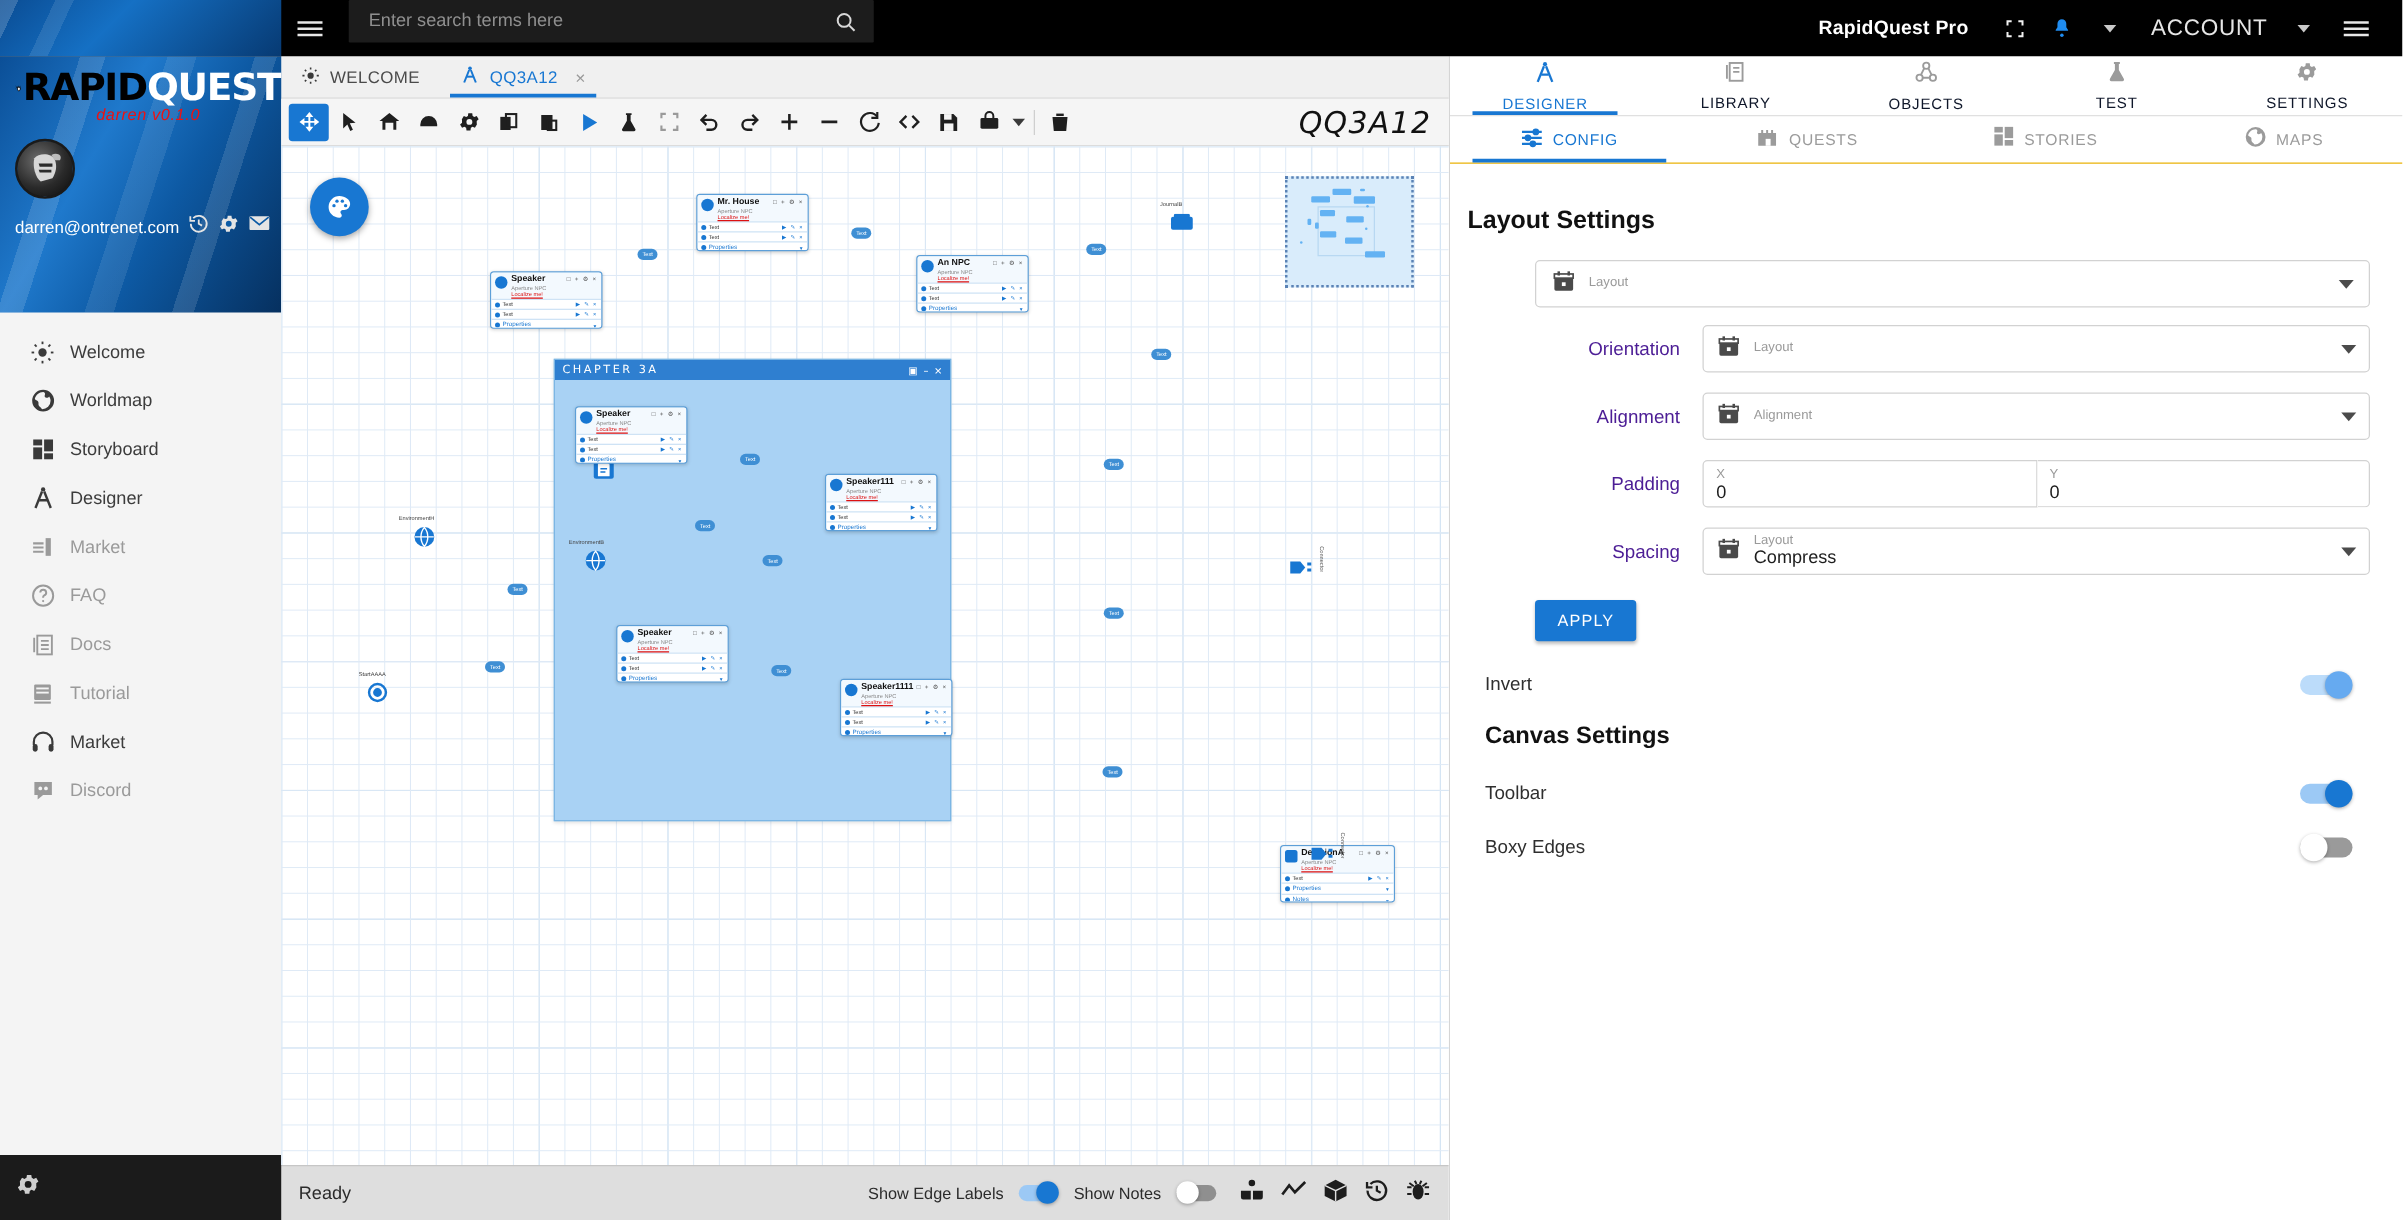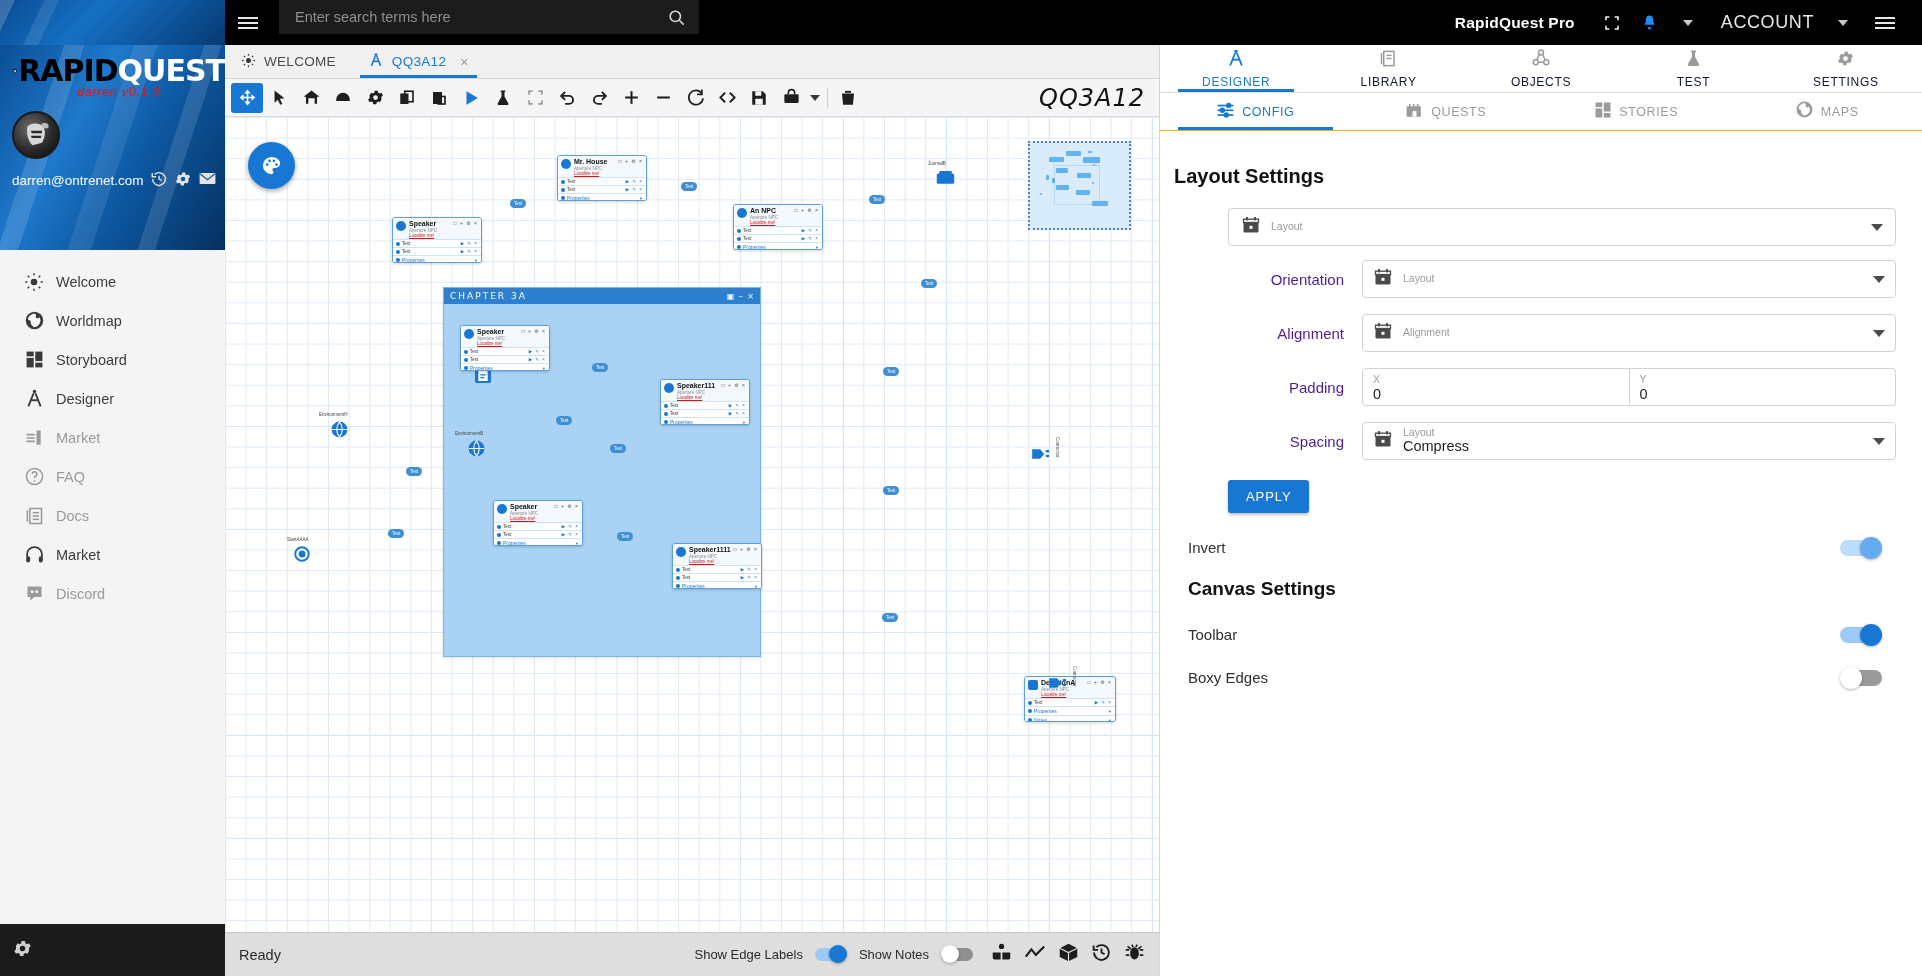--- a/index.html
+++ b/index.html
@@ -405,20 +405,31 @@
           <span class="nav-ic">
             <svg width="20" height="20" viewBox="0 0 24 24" fill="none" stroke="#9a9a9a" stroke-width="1.8">
               <rect x="7" y="3" width="14" height="18"></rect>
                 <line x1="4" y1="5" x2="4" y2="19"></line>
               <line x1="10.5" y1="8" x2="18" y2="8"></line>
                 <line x1="10.5" y1="12" x2="18" y2="12"></line>
                 <line x1="10.5" y1="16" x2="18" y2="16"></line>
             </svg>
           </span>
           <span class="nav-lbl">Docs</span>
+        </div>
+        <div class="nav-item dim">
+          <span class="nav-ic">
+            <svg width="20" height="20" viewBox="0 0 24 24" fill="#9a9a9a">
+              <rect x="4" y="3" width="16" height="15" rx="1.2"></rect>
+              <rect x="6" y="6" width="12" height="1.8" fill="#f4f4f4"></rect>
+              <rect x="6" y="10" width="12" height="1.8" fill="#f4f4f4"></rect>
+              <rect x="4" y="19.5" width="16" height="2"></rect>
+            </svg>
+          </span>
+          <span class="nav-lbl">Tutorial</span>
         </div>
         <div class="nav-item active">
           <span class="nav-ic">
             <svg width="21" height="21" viewBox="0 0 24 24" fill="none" stroke="#3a3a3a" stroke-width="2">
               <path d="M3.5 15v-3a8.5 8.5 0 0 1 17 0v3"></path>
               <rect x="2.5" y="14" width="4.5" height="7" rx="2.2" fill="#3a3a3a" stroke="none"></rect>
               <rect x="17" y="14" width="4.5" height="7" rx="2.2" fill="#3a3a3a" stroke="none"></rect>
             </svg>
           </span>
           <span class="nav-lbl">Market</span>

